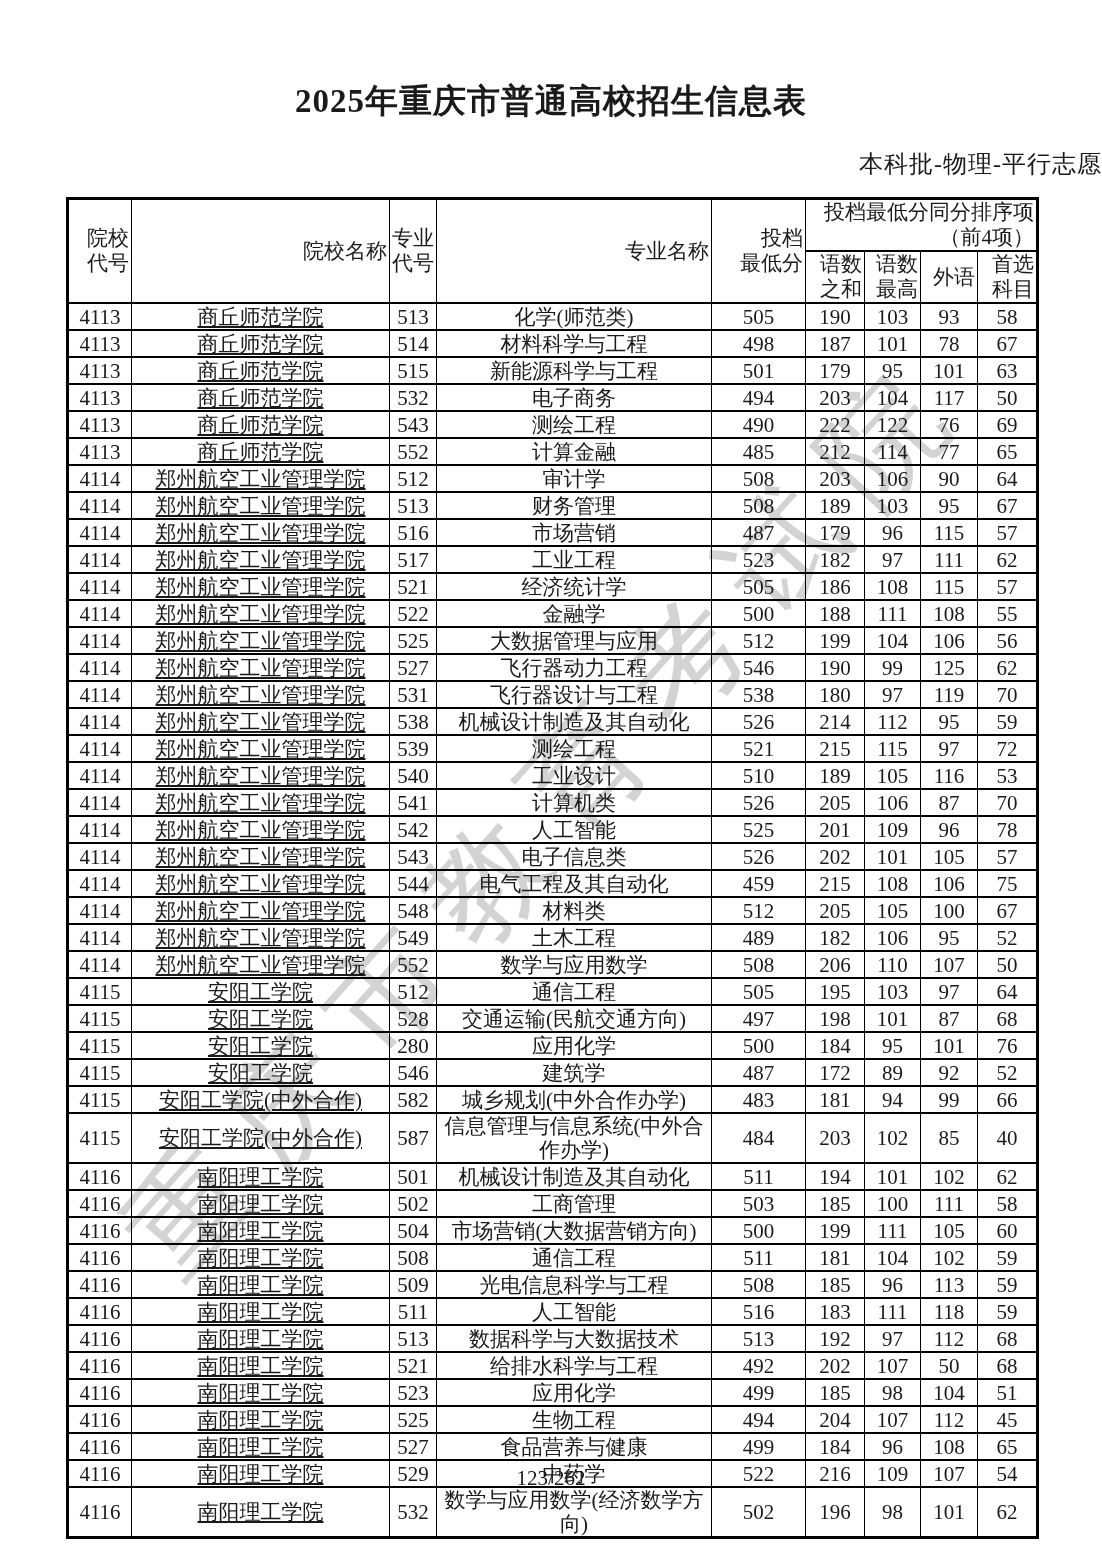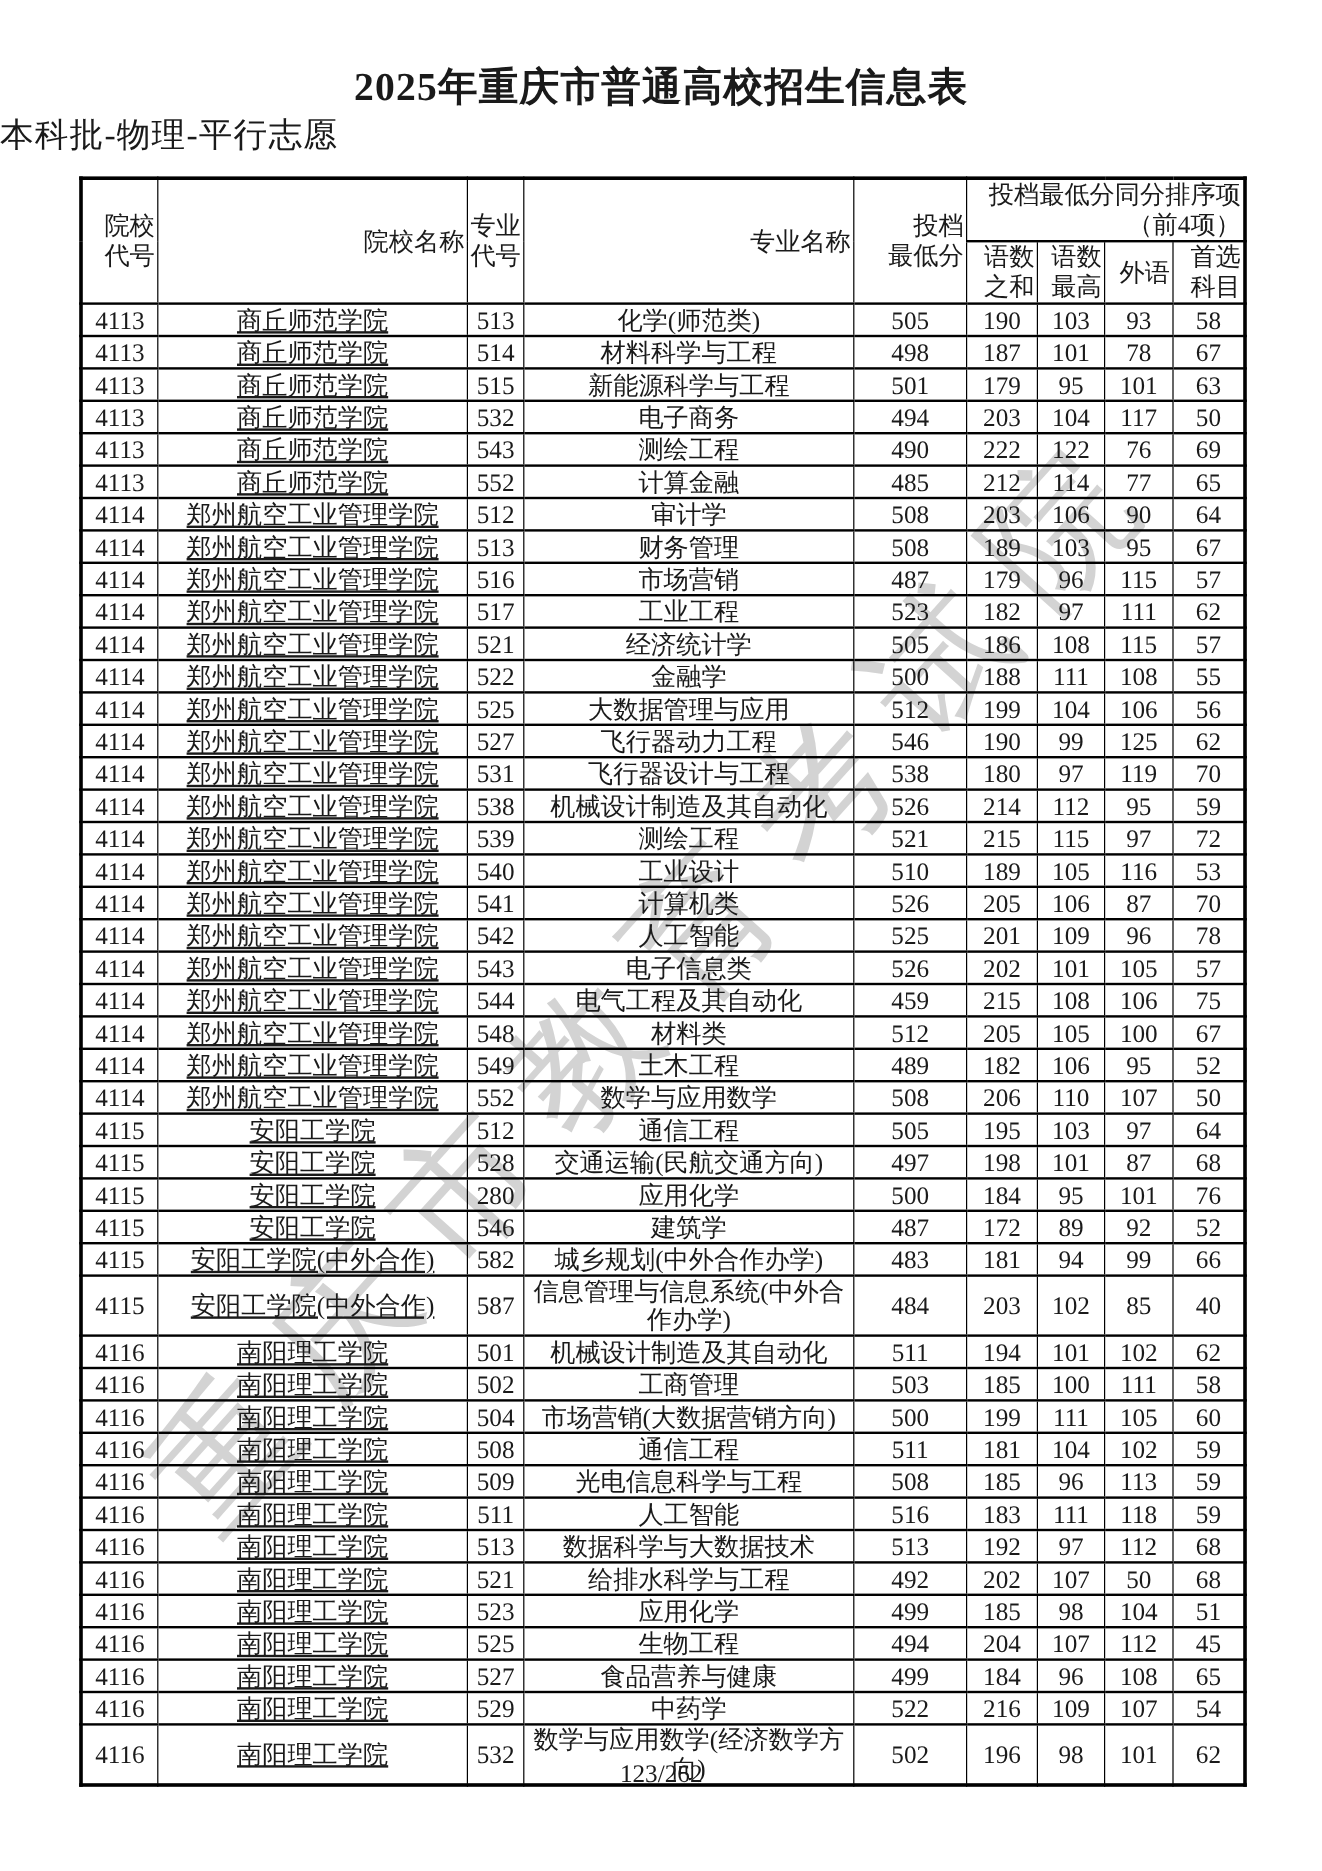--- a/index.html
+++ b/index.html
@@ -23,32 +23,32 @@
     letter-spacing: 30px;
     white-space: nowrap;
     color: rgba(125, 125, 125, 0.34);
     z-index: 0;
     pointer-events: none;
   }
 
   .content { position: relative; z-index: 1; }
 
   .title {
-    padding-top: 52px;
+    padding-top: 80px;
     text-align: center;
     font-size: 33px;
     font-weight: bold;
     line-height: 42px;
     letter-spacing: 1px;
   }
 
   .subtitle {
-    margin-top: 2px;
-    text-align: left;
-    font-size: 28px;
+    margin-top: 24px;
+    text-align: right;
+    font-size: 24px;
     line-height: 36px;
     letter-spacing: 1px;
   }
 
   table.adm {
     border-collapse: collapse;
     table-layout: fixed;
     margin: 15px 0 0 66px;
     width: 970px;
     border: 3px solid #000;

